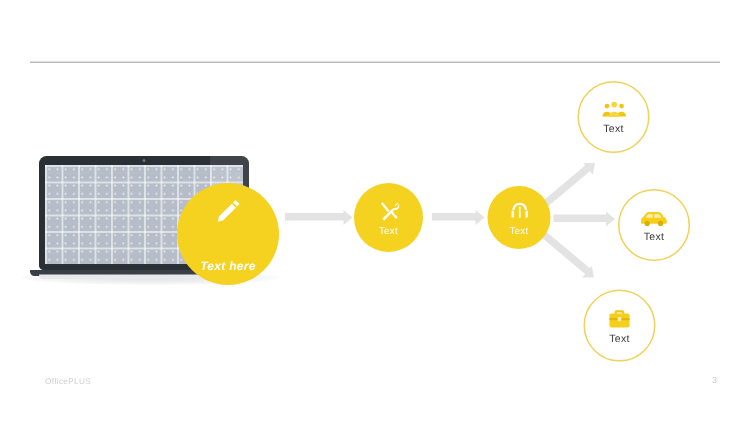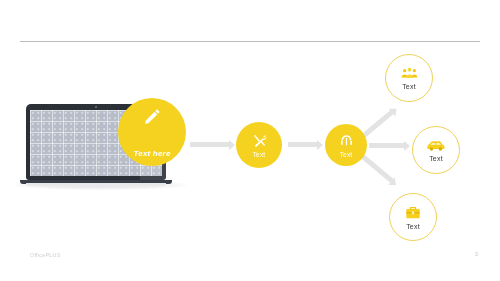--- a/index.html
+++ b/index.html
@@ -139,21 +139,21 @@
     letter-spacing: 0.2px;
     margin-top: 3px;
     white-space: nowrap;
   }
   .node.filled .node-label { color: #ffffff; }
   .node.outlined .node-label { color: #3b3b3b; font-size: 7px; }
 
   
   #node-1 {
     left: 118px;
-    top: 98px;
+    top: 122px;
     width: 68px;
     height: 68px;
     gap: 16px;
   }
   #node-1 .node-label {
     font-size: 8px;
     font-style: italic;
     font-weight: bold;
     margin-top: 5px;
   }

